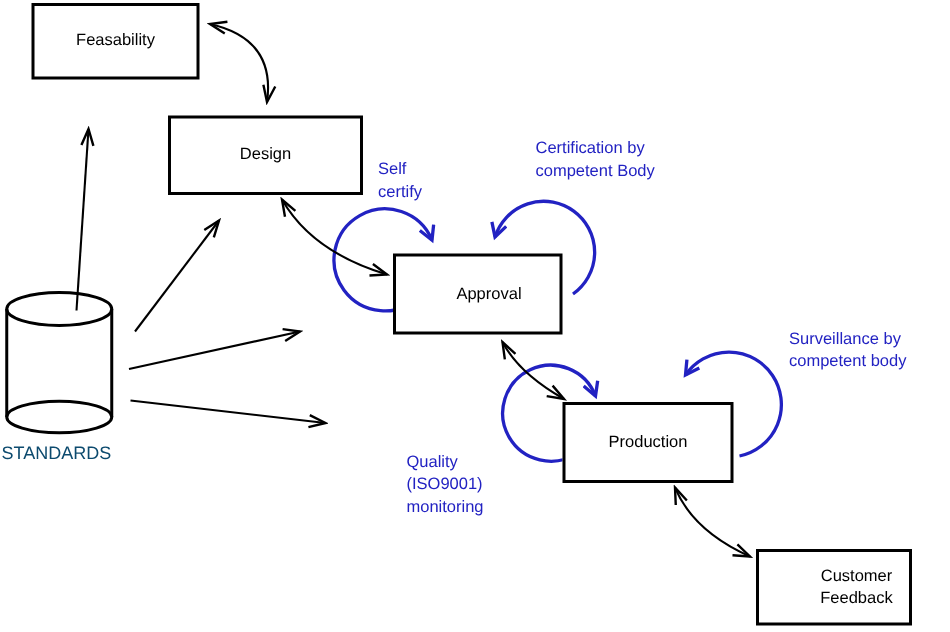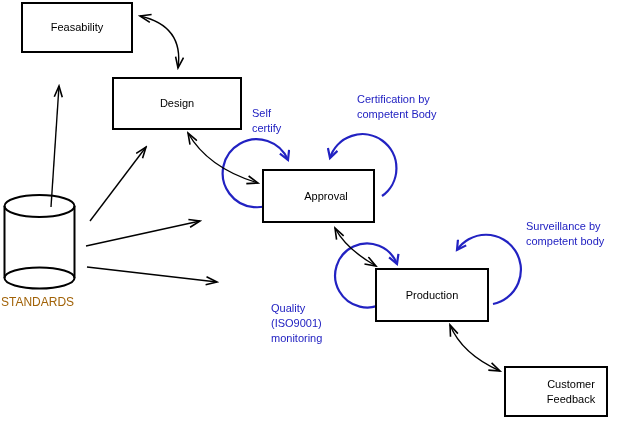--- a/index.html
+++ b/index.html
@@ -18,21 +18,21 @@
   #n-feas{left:21px;top:2px;width:112px;height:51px;}
   #n-design{left:112px;top:77px;width:130px;height:53px;}
   #n-approval{left:262px;top:169px;width:113px;height:54px;padding-left:15px;}
   #n-production{left:375px;top:268px;width:114px;height:54px;}
   #n-customer{left:504px;top:366px;width:104px;height:51px;padding-left:30px;}
   .lbl{
     position:absolute;z-index:2;white-space:pre-line;
     font-size:11px;line-height:15px;
   }
   .lbl.blue{color:#2222c2;}
-  .lbl.black{color:#a16207;}
+  .lbl.black{color:#0c4a6e;}
   #l-standards{left:1px;top:295px;font-size:12px;}
   #l-self{left:252px;top:106px;}
   #l-cert{left:357px;top:92px;}
   #l-surv{left:526px;top:219px;}
   #l-qual{left:271px;top:301px;}
 </style>
 </head>
 <body>
 
 <div class="stage">

